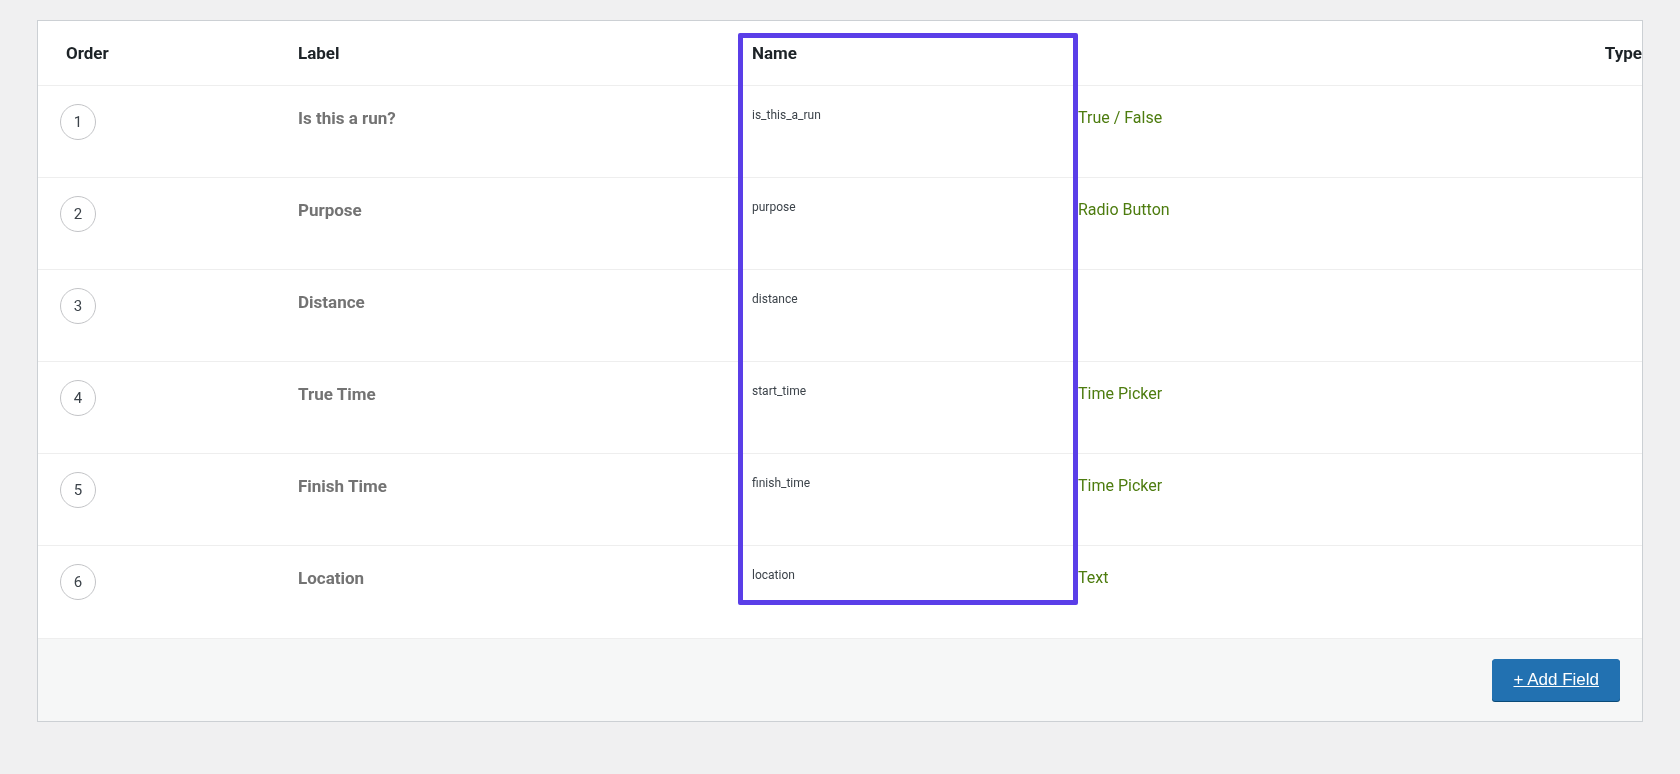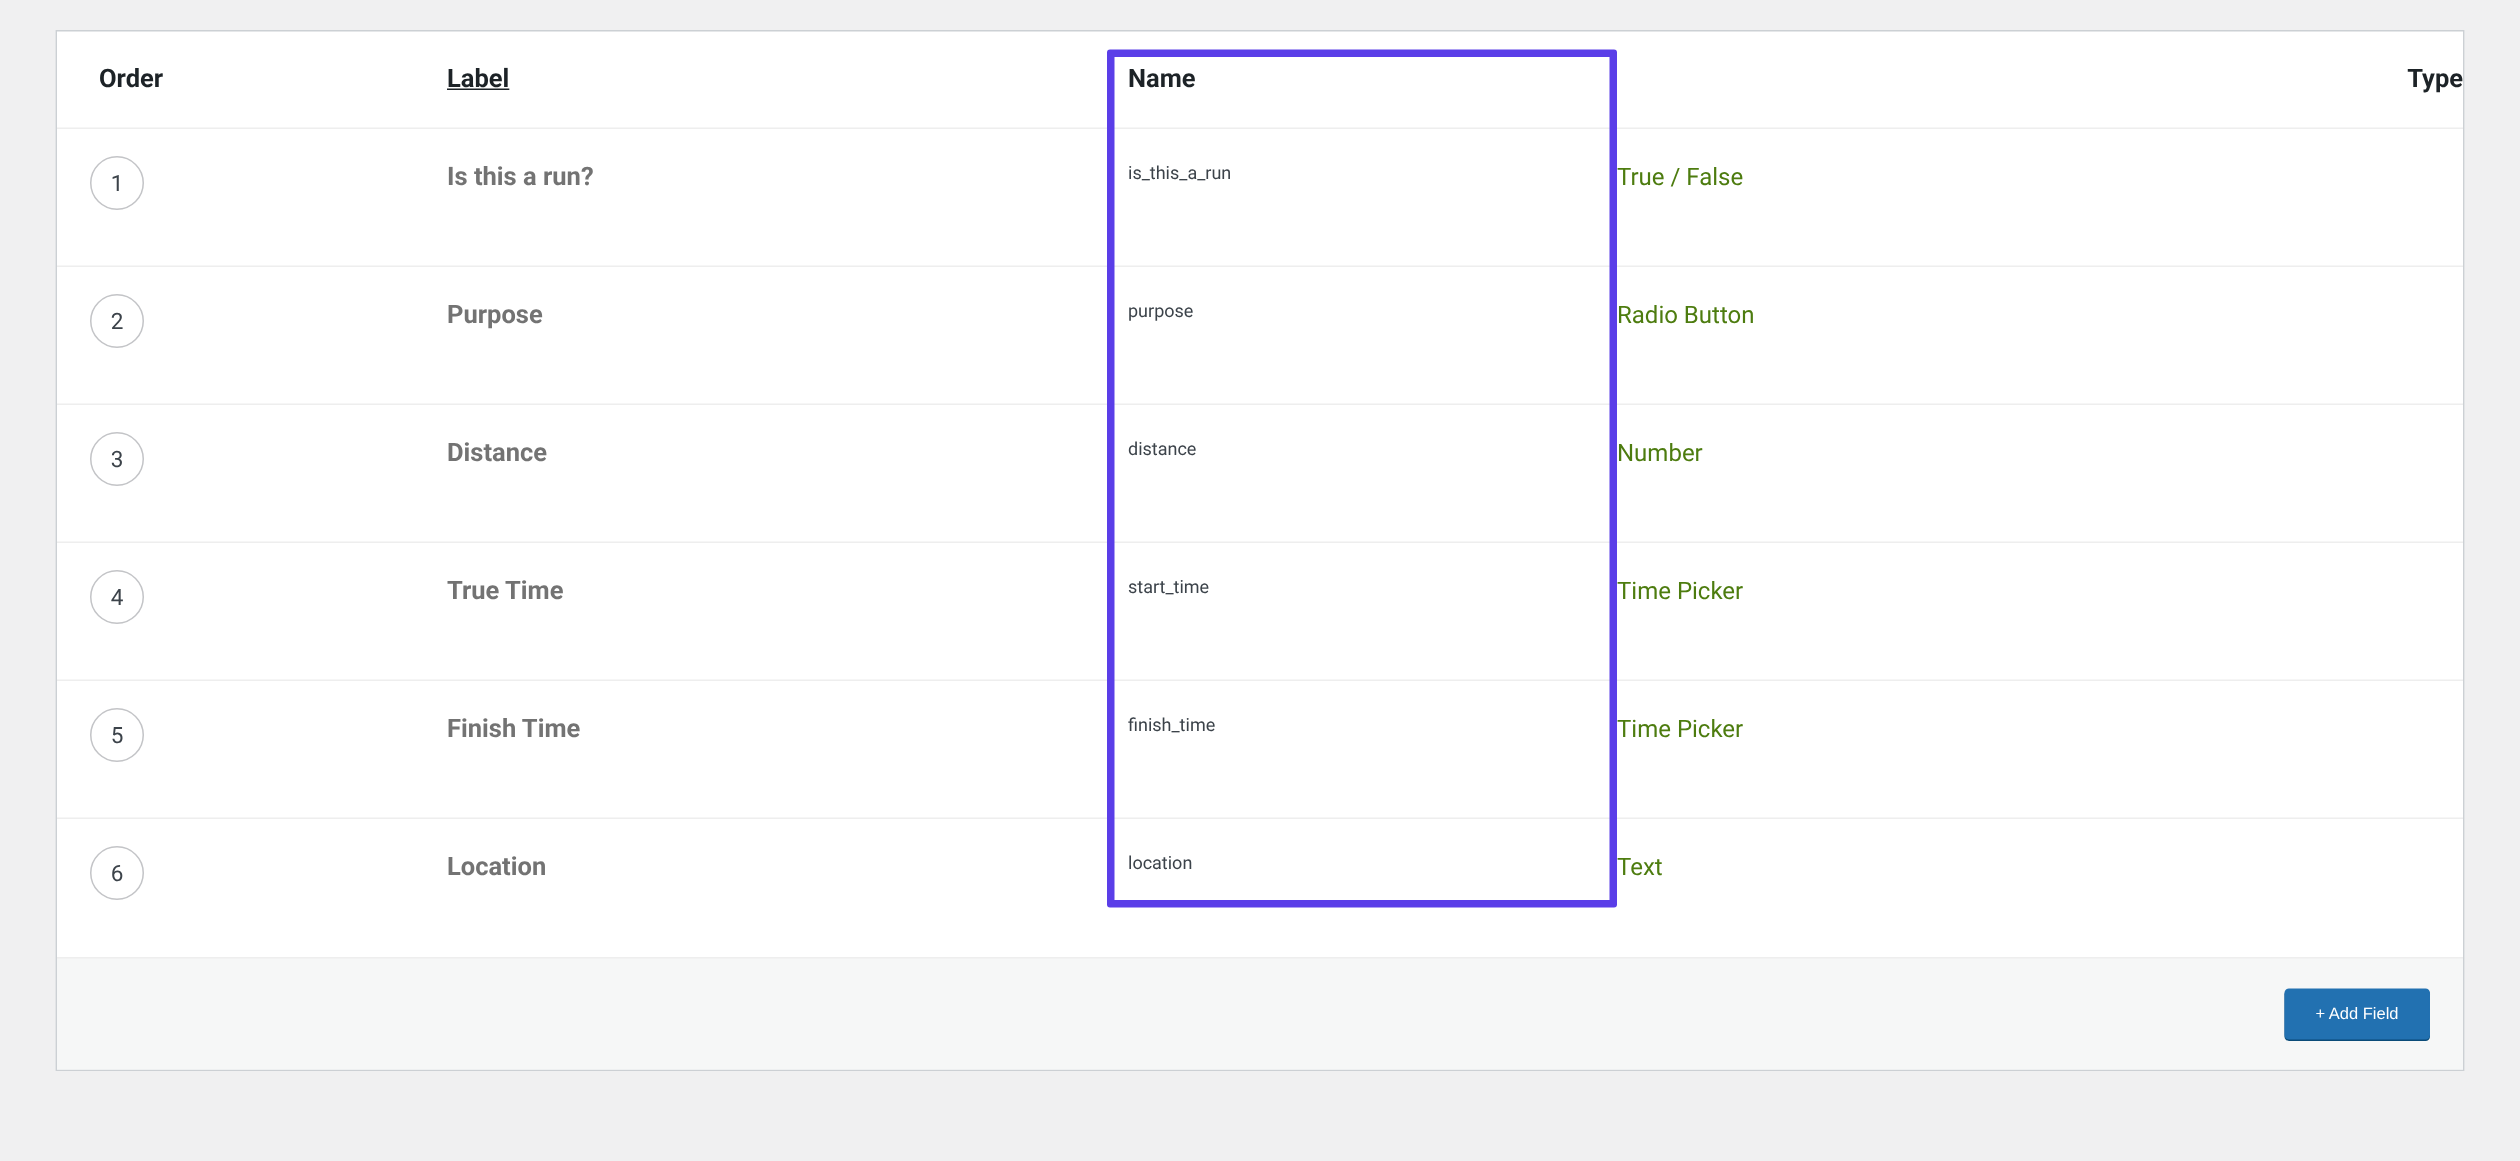--- a/index.html
+++ b/index.html
@@ -25,21 +25,20 @@
     }
     .col-order {
       width: 260px;
       flex: 0 0 260px;
       padding: 18px 28px;
     }
     .col-label {
       width: 400px;
       flex: 0 0 400px;
       padding: 18px 0;
-      text-decoration: underline;
     }
     .col-name {
       width: 380px;
       flex: 0 0 380px;
       padding: 18px 54px;
     }
     .col-type {
       flex: 1;
       padding: 18px 0;
       text-align: right;
@@ -113,23 +112,24 @@
       padding: 20px 22px;
       border-top: 1px solid #eee;
       background: #f6f7f7;
     }
     .add-field-btn {
       background: #2271b1;
       color: #fff;
       border: 1px solid #2271b1;
       border-radius: 3px;
       padding: 10px 20px;
-      font-size: 11px;
+      font-size: 17px;
       cursor: pointer;
       box-shadow: 0 1px 0 #0a4b78;
+      text-decoration: underline;
     }
     .highlight-box {
       position: absolute;
       border: 5px solid #5a3ee8;
       pointer-events: none;
       border-radius: 2px;
     }
     .fields-wrapper {
       position: relative;
     }
@@ -157,21 +157,20 @@
         <div class="field-row">
           <div class="row-order"><span class="order-badge">2</span></div>
           <div class="row-label"><a class="label-link">Purpose</a></div>
           <div class="row-name">purpose</div>
           <div class="row-type">Radio Button</div>
         </div>
         <div class="field-row">
           <div class="row-order"><span class="order-badge">3</span></div>
           <div class="row-label"><a class="label-link">Distance</a></div>
           <div class="row-name">distance</div>
-          <div class="row-type">Number</div>
         </div>
         <div class="field-row">
           <div class="row-order"><span class="order-badge">4</span></div>
           <div class="row-label"><a class="label-link">True Time</a></div>
           <div class="row-name">start_time</div>
           <div class="row-type">Time Picker</div>
         </div>
         <div class="field-row">
           <div class="row-order"><span class="order-badge">5</span></div>
           <div class="row-label"><a class="label-link">Finish Time</a></div>

